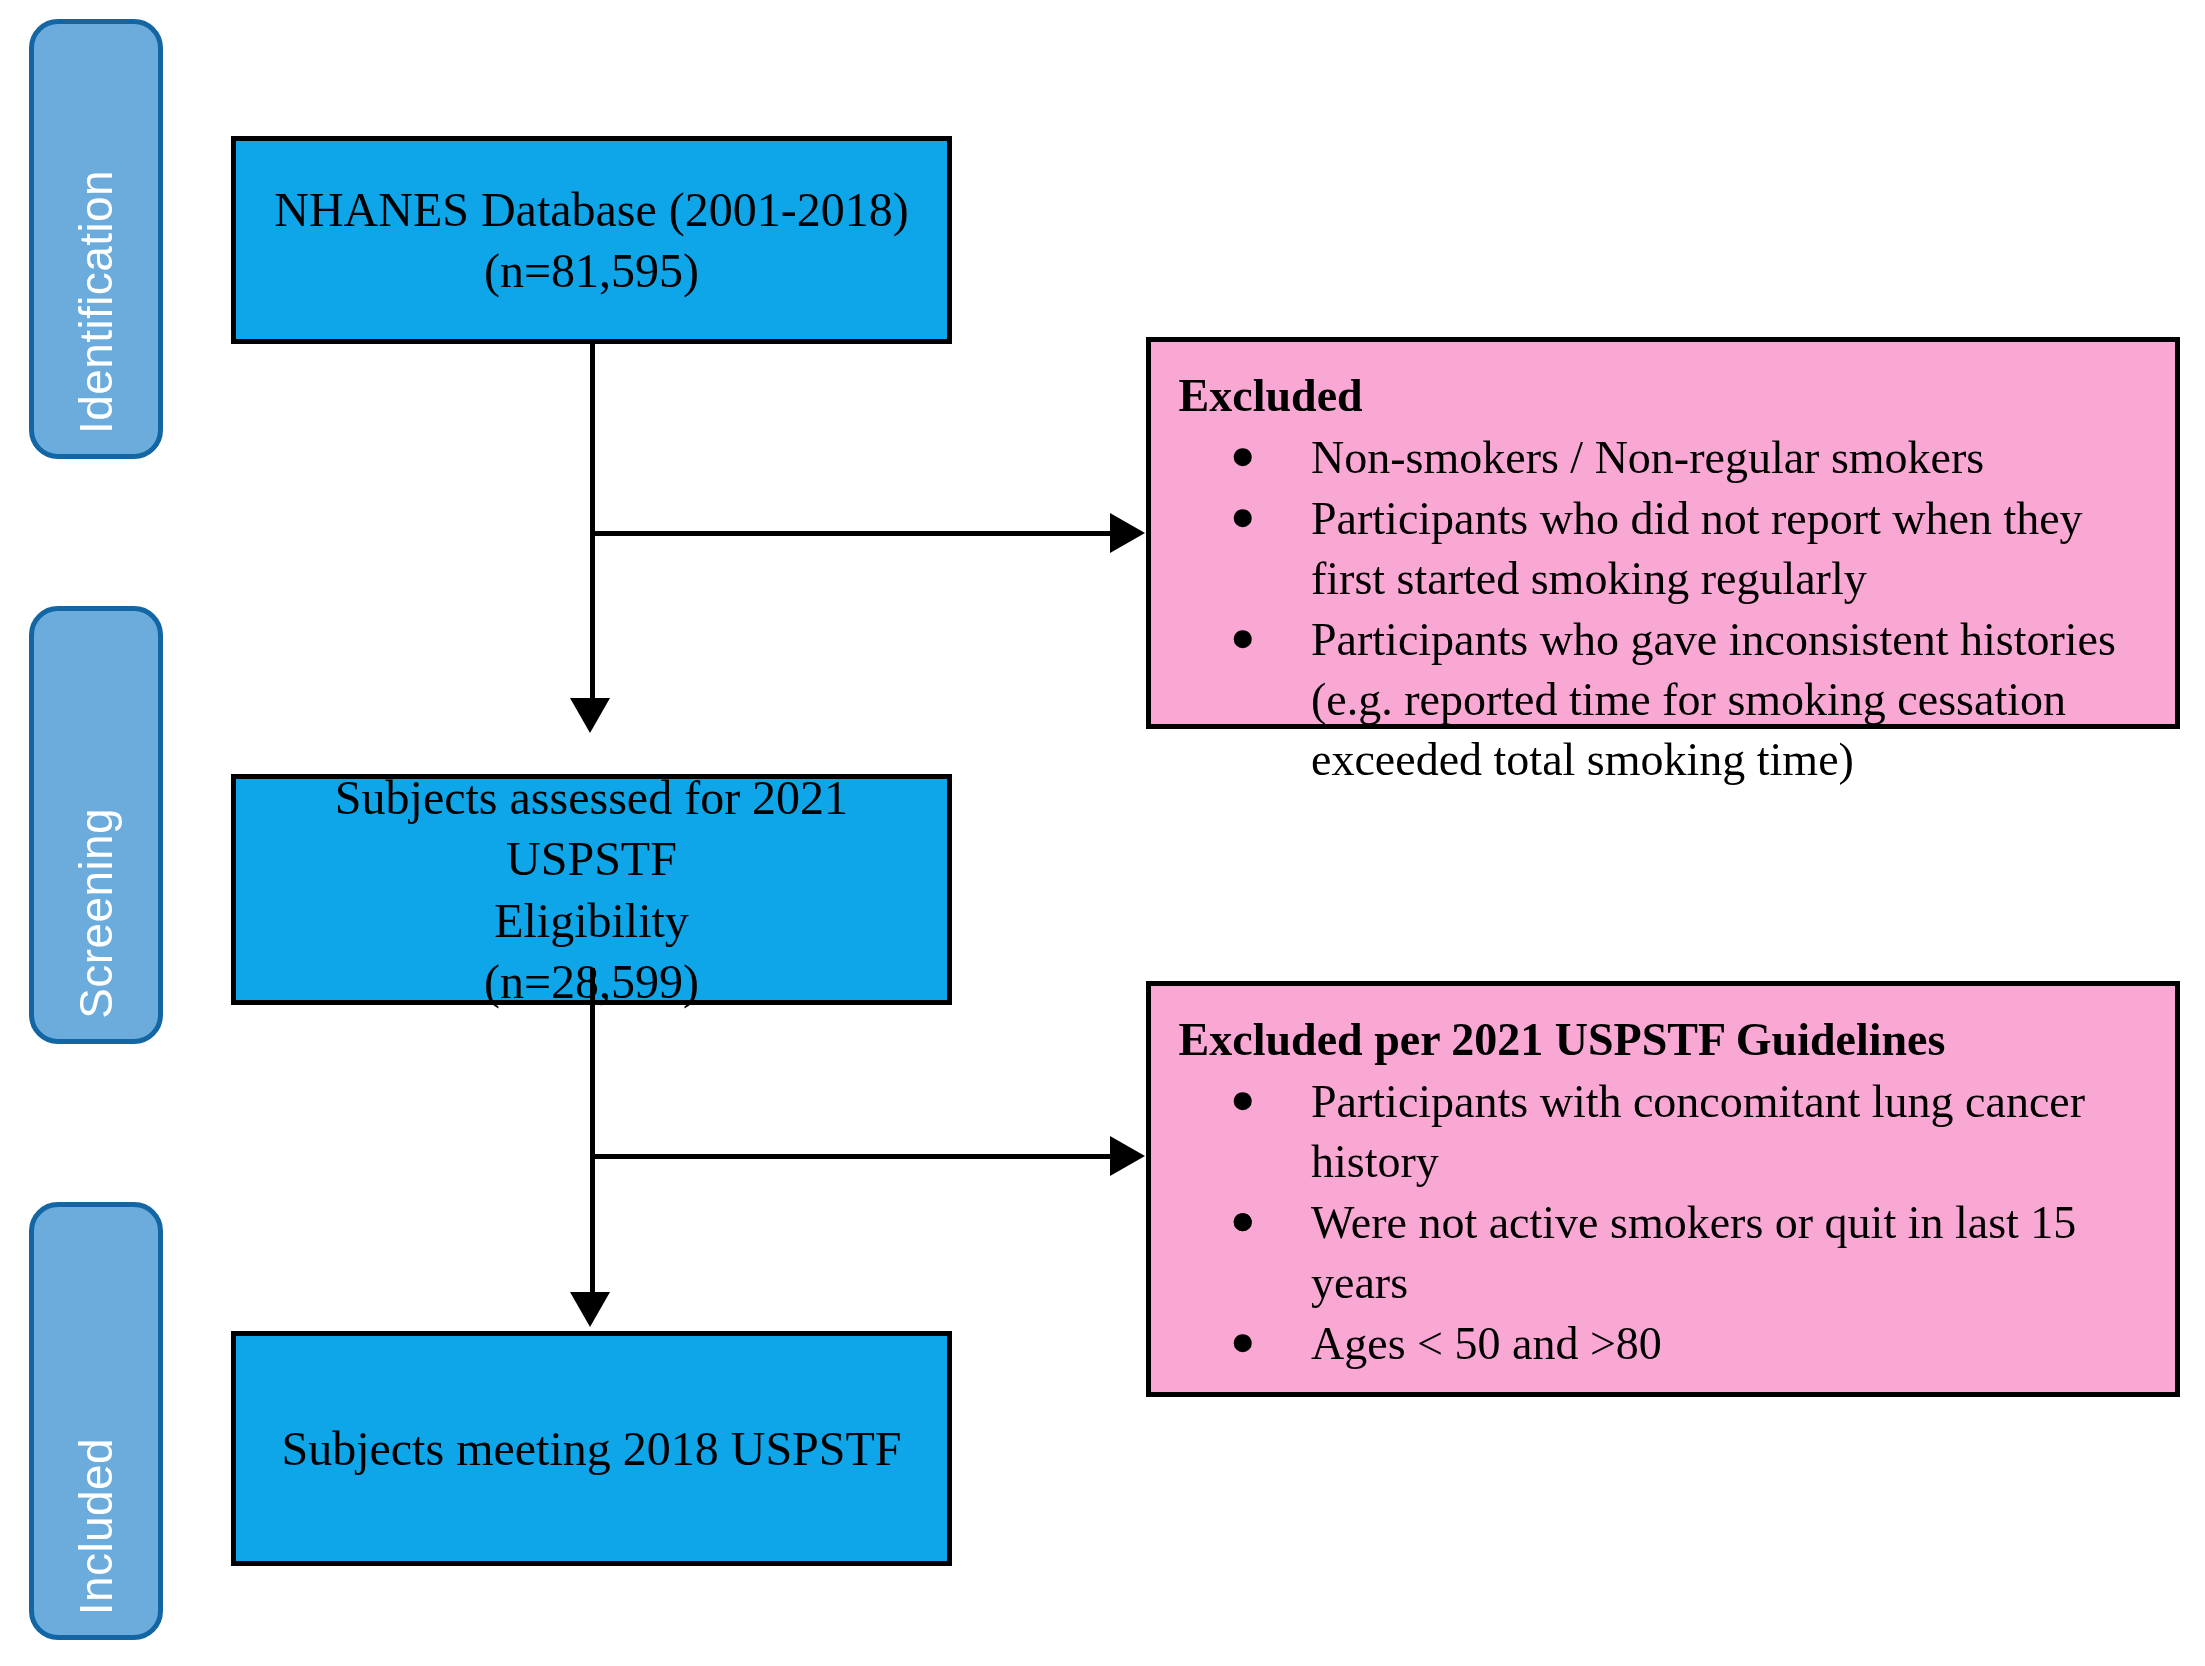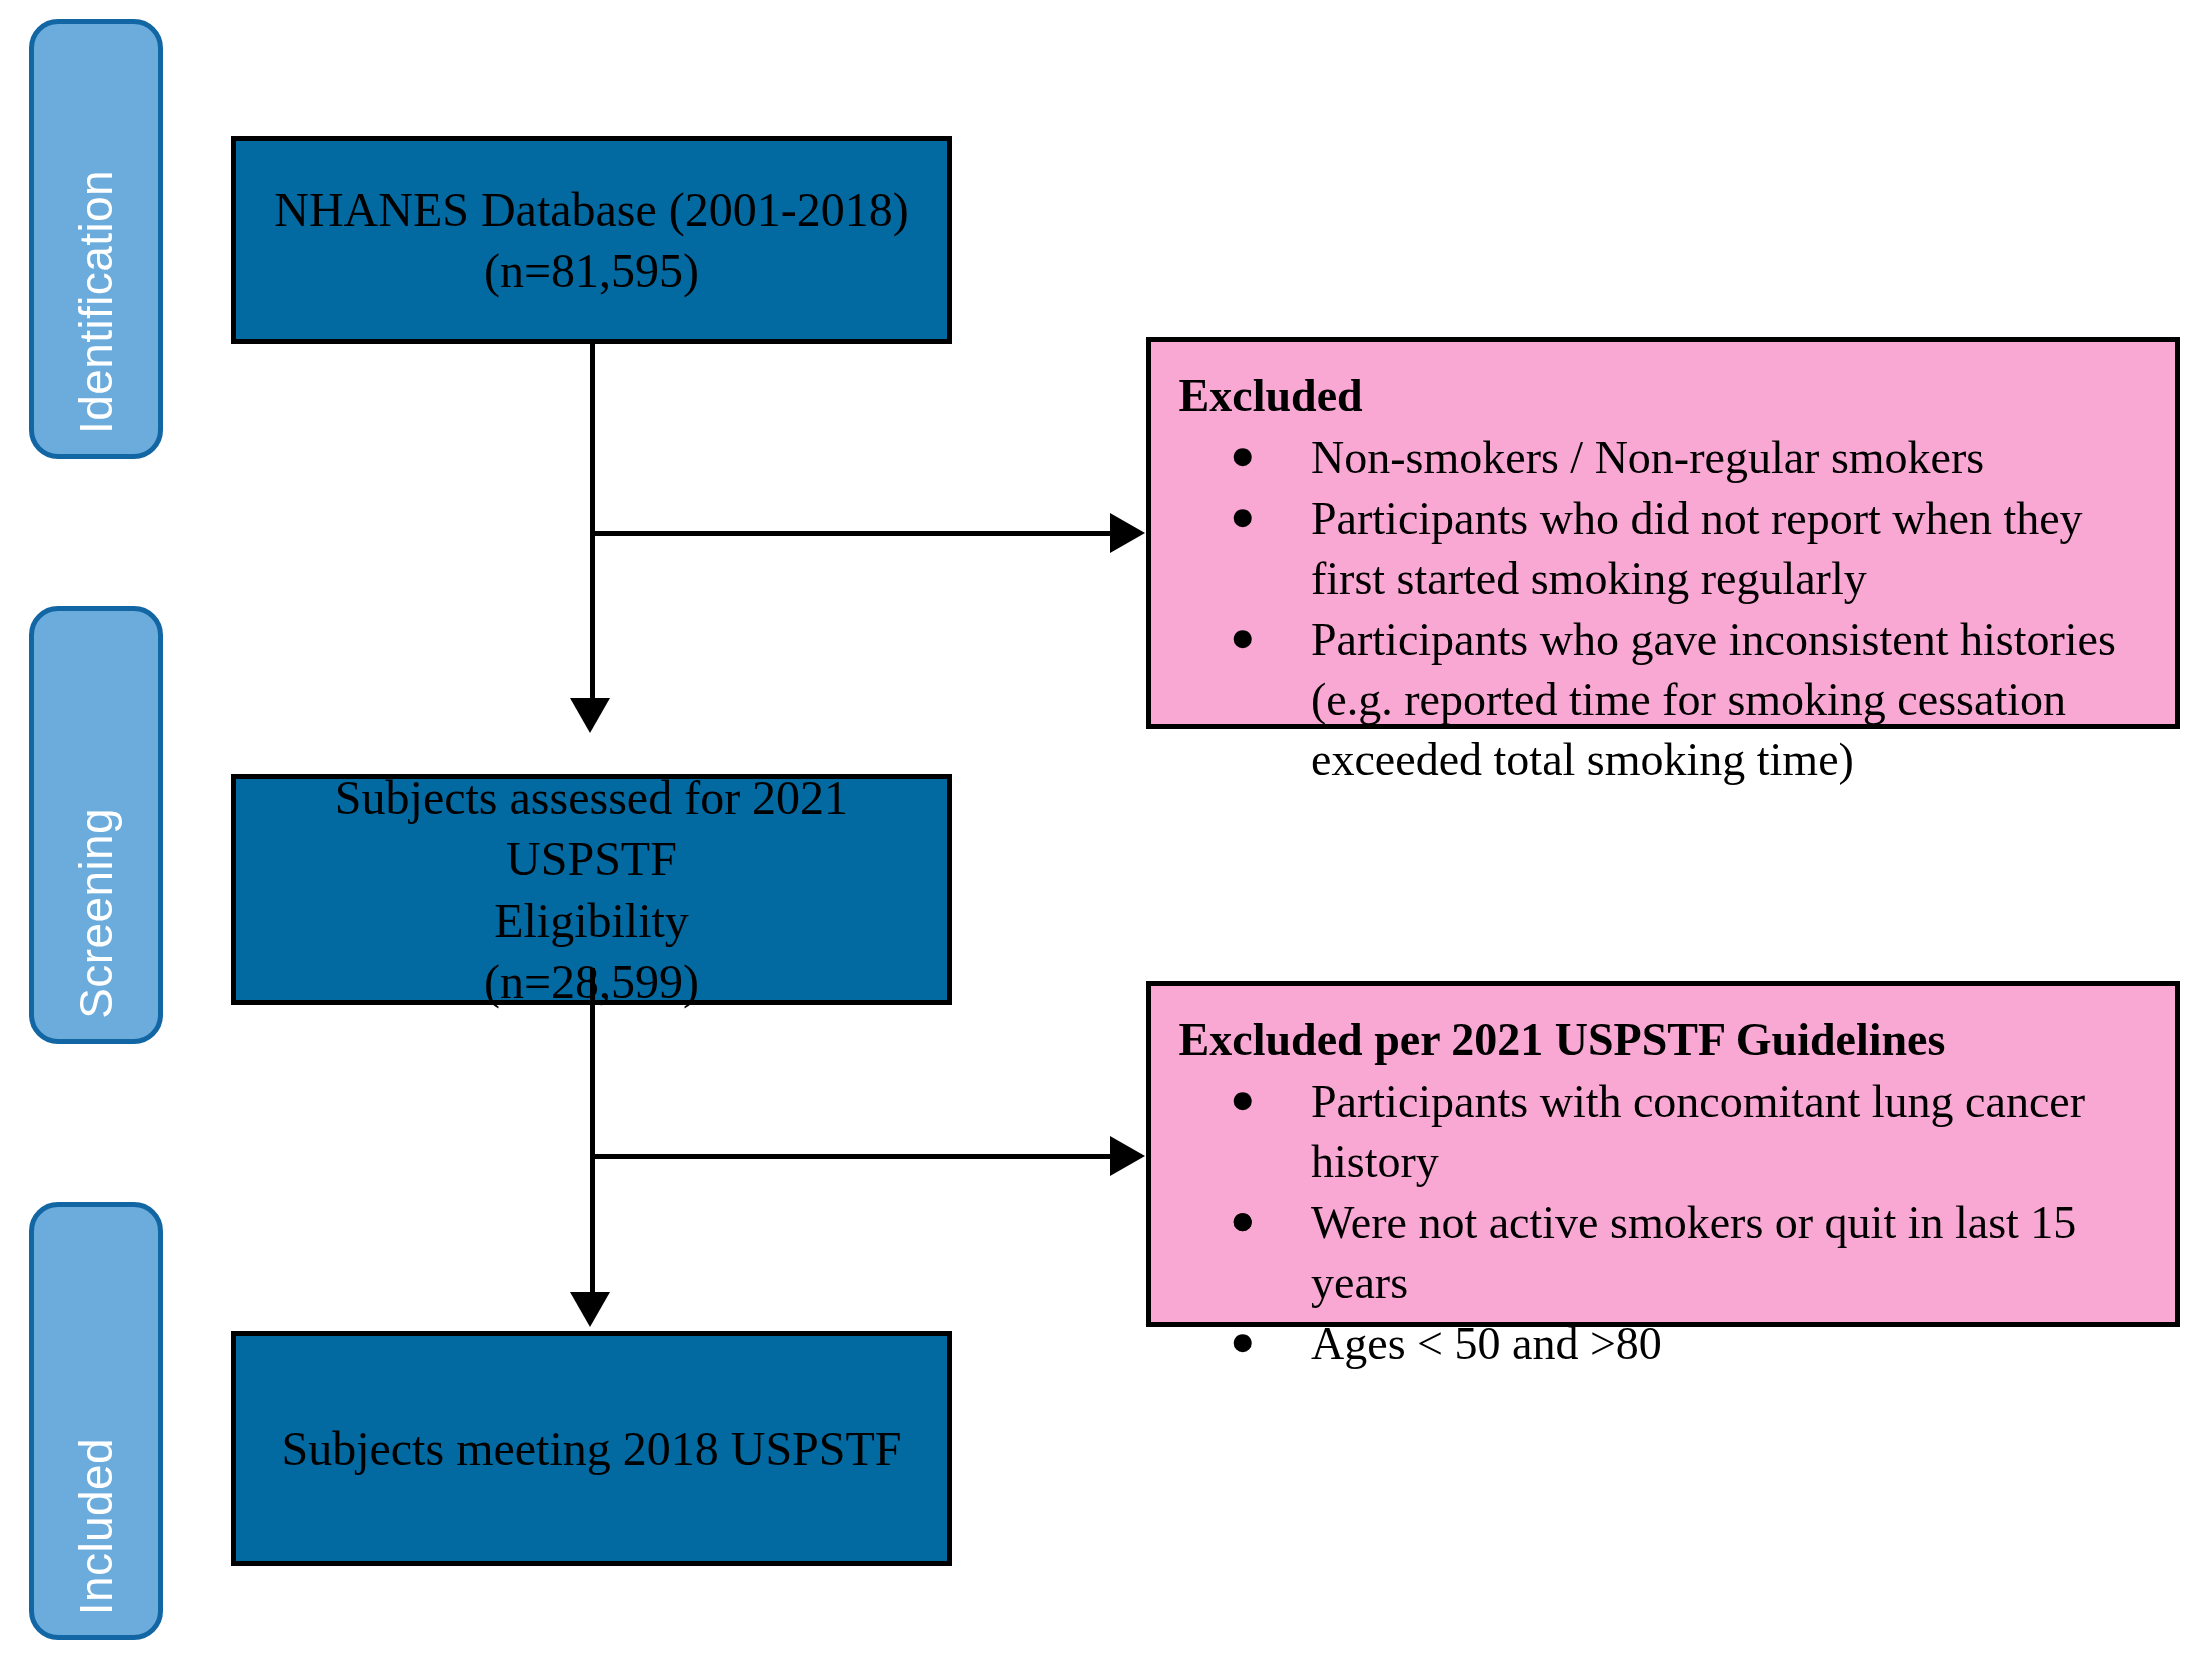--- a/index.html
+++ b/index.html
@@ -41,21 +41,21 @@
     letter-spacing: 0.4px;
     white-space: nowrap;
   }
   #tab-identification { top: 19.3px;   height: 440px; }
   #tab-screening      { top: 606px;  height: 438px; }
   #tab-included       { top: 1202px; height: 438px; }
 
   
   .flow-box {
     position: absolute;
-    background: #0369a1;
+    background: #0ea5e9;
     border: 5.4px solid #000000;
     box-sizing: border-box;
   }
   .flow-box .box-text {
     text-align: center;
     font-size: 48px;
     line-height: 1.28;
     color: #000000;
     padding: 0 20px;
   }
@@ -71,21 +71,21 @@
 
   
   .excl-box {
     position: absolute;
     background: #f9a8d4;
     border: 5.4px solid #000000;
     box-sizing: border-box;
     padding: 26px 23px 15.4px 23px;
   }
   #box-excluded-1 { left: 1146px; top: 337px;  width: 1034px; height: 392px; }
-  #box-excluded-2 { left: 1146px; top: 981px; width: 1034px; height: 346px; }
+  #box-excluded-2 { left: 1146px; top: 981px; width: 1034px; height: 416px; }
 
   .excl-title {
     font-weight: bold;
     font-size: 46px;
     line-height: 1.2;
     color: #000000;
     margin: 0 0 4.6px 4.6px;
   }
   .excl-list {
     list-style: none;

